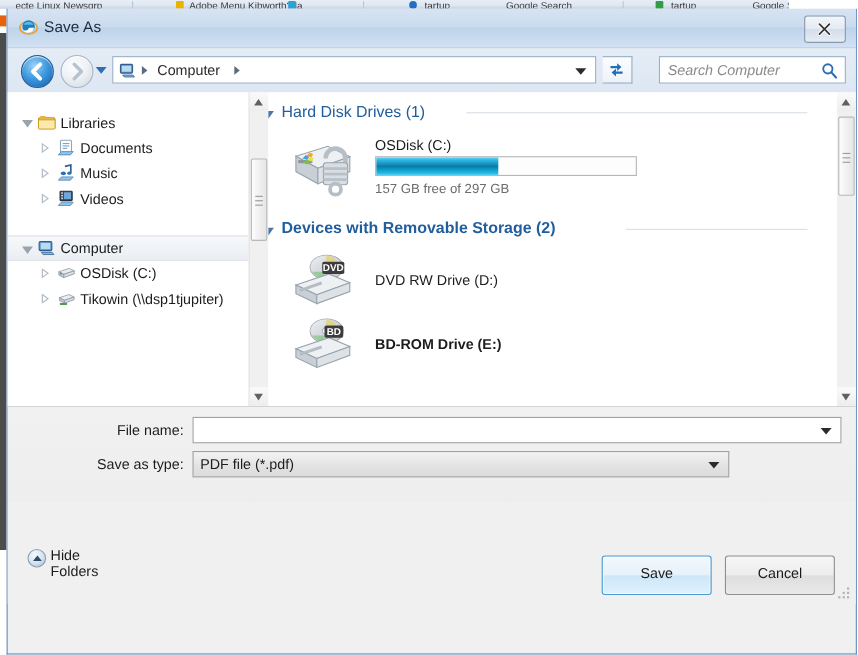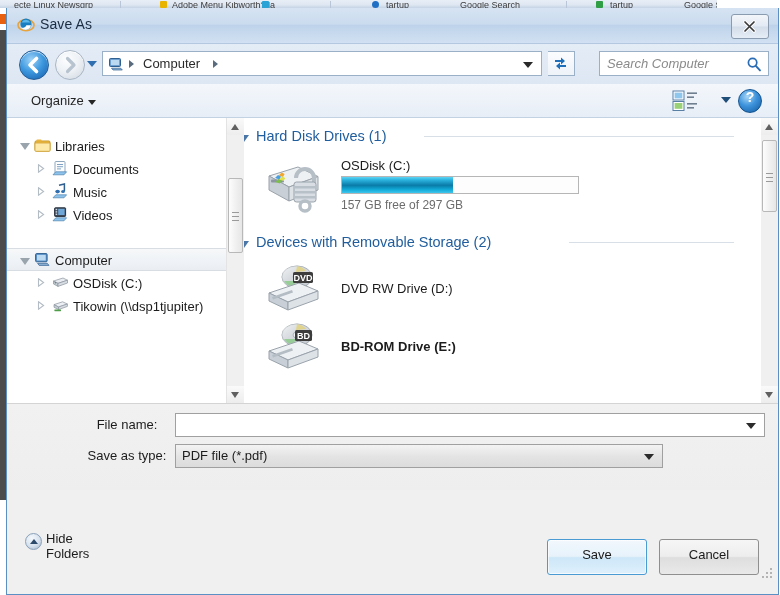--- a/index.html
+++ b/index.html
@@ -300,22 +300,21 @@
   }
 
   
   #form {
     position: relative;
     height: 86px;
     background: linear-gradient(to bottom, #f1f1f1 0%, #eeeeee 100%);
   }
   .flabel {
     position: absolute; right: 0; font-size: 13px; color: #1c1c1c;
-    text-align: center;
-    margin-left: 40px;
+    text-align: right;
   }
   .combo {
     position: absolute;
     border: 1px solid #a0a0a0;
     box-sizing: border-box;
     cursor: pointer;
   }
   #filename-combo {
     left: 168px; top: 9px; width: 590px; height: 24px;
     background: #ffffff;
@@ -454,42 +453,20 @@
 
     <div id="searchbox">
       <div id="search-ph">Search Computer</div>
       <svg id="search-icon" width="16" height="16" viewBox="0 0 16 16">
         <circle cx="6.6" cy="6.6" r="4.2" fill="none" stroke="#2a6db5" stroke-width="1.7"></circle>
         <path d="M9.8 9.8 L14 14.4" stroke="#2a6db5" stroke-width="1.9" stroke-linecap="round"></path>
       </svg>
     </div>
   </div>
 
-  <div id="toolbar">
-    <div id="organize-btn">
-      <span>Organize</span>
-      <span id="organize-arrow"></span>
-    </div>
-    <div id="views-btn">
-      <svg width="44" height="22" viewBox="0 0 44 22">
-        <rect x="1" y="1" width="11" height="9" fill="#ffffff" stroke="#5a7fa5"></rect>
-        <rect x="2.6" y="2.6" width="7.8" height="5.8" fill="#8ec6ee"></rect>
-        <rect x="1" y="11.5" width="11" height="9" fill="#ffffff" stroke="#5a7fa5"></rect>
-        <rect x="2.6" y="13" width="7.8" height="5.8" fill="#9ad177"></rect>
-        <rect x="15" y="2.4" width="10" height="1.6" fill="#6f7f90"></rect>
-        <rect x="15" y="6.4" width="7" height="1.6" fill="#6f7f90"></rect>
-        <rect x="15" y="13" width="10" height="1.6" fill="#6f7f90"></rect>
-        <rect x="15" y="17" width="7" height="1.6" fill="#6f7f90"></rect>
-      </svg>
-    </div>
-    <div id="views-arrow"></div>
-    <div id="help-btn">
-      <span>?</span>
-    </div>
-  </div>
 
   <div id="panes">
 
     <div id="tree">
 
       <div class="trow" style="margin-top:16px;">
         <span class="tw-exp open"></span>
         <svg class="ticon" style="left:27px;" viewBox="0 0 17 17">
           <rect x="1" y="4" width="15" height="10" rx="1.2" fill="#f2c14e" stroke="#c79520"></rect>
           <path d="M1 6 L16 6 L16 13.5 A.8 .8 0 0 1 15.2 14.3 L1.8 14.3 A.8 .8 0 0 1 1 13.5 Z" fill="#fde9a9" stroke="#c79520" stroke-width=".7"></path>
@@ -616,21 +593,21 @@
         <rect x="28" y="40" width="22" height="2.5" fill="#b8c0c8"></rect>
         <circle cx="39" cy="50" r="5" fill="none" stroke="#b6bec6" stroke-width="3.4"></circle>
       </svg>
 
       <div class="drive-name" style="left:97px;top:40px;">OSDisk (C:)</div>
       <div class="capbar" style="left:97px;top:58px;width:238px;height:18px;">
         <div class="capfill" id="cap-fill" style="width: 47%;"></div>
       </div>
       <div class="capfree" style="left:97px;top:80px;">157 GB free of 297 GB</div>
 
-      <div class="group-head" style="top:116px;">
+      <div class="group-head" style="top:116px;font-weight:bold;">
         <span class="group-tri" style="top:7px;left:-17px;"></span>
         <span>Devices with Removable Storage (2)</span>
       </div>
       <div class="group-rule" style="left:325px;top:124px;width:165px;"></div>
 
       <svg style="position:absolute;left:22px;top:145px;width:58px;height:50px;" viewBox="0 0 58 50">
         <ellipse cx="31" cy="14" rx="15" ry="11" fill="#d9dde1" stroke="#9aa3ab"></ellipse>
         <ellipse cx="31" cy="14" rx="15" ry="11" fill="url(#g1)"></ellipse>
         <path d="M18 18 a15 11 0 0 0 9 6 l3 -6 z" fill="#7ec77a" opacity=".7"></path>
         <path d="M40 8 a15 11 0 0 0 -9 -5 l-1 6 z" fill="#e4cd55" opacity=".6"></path>

